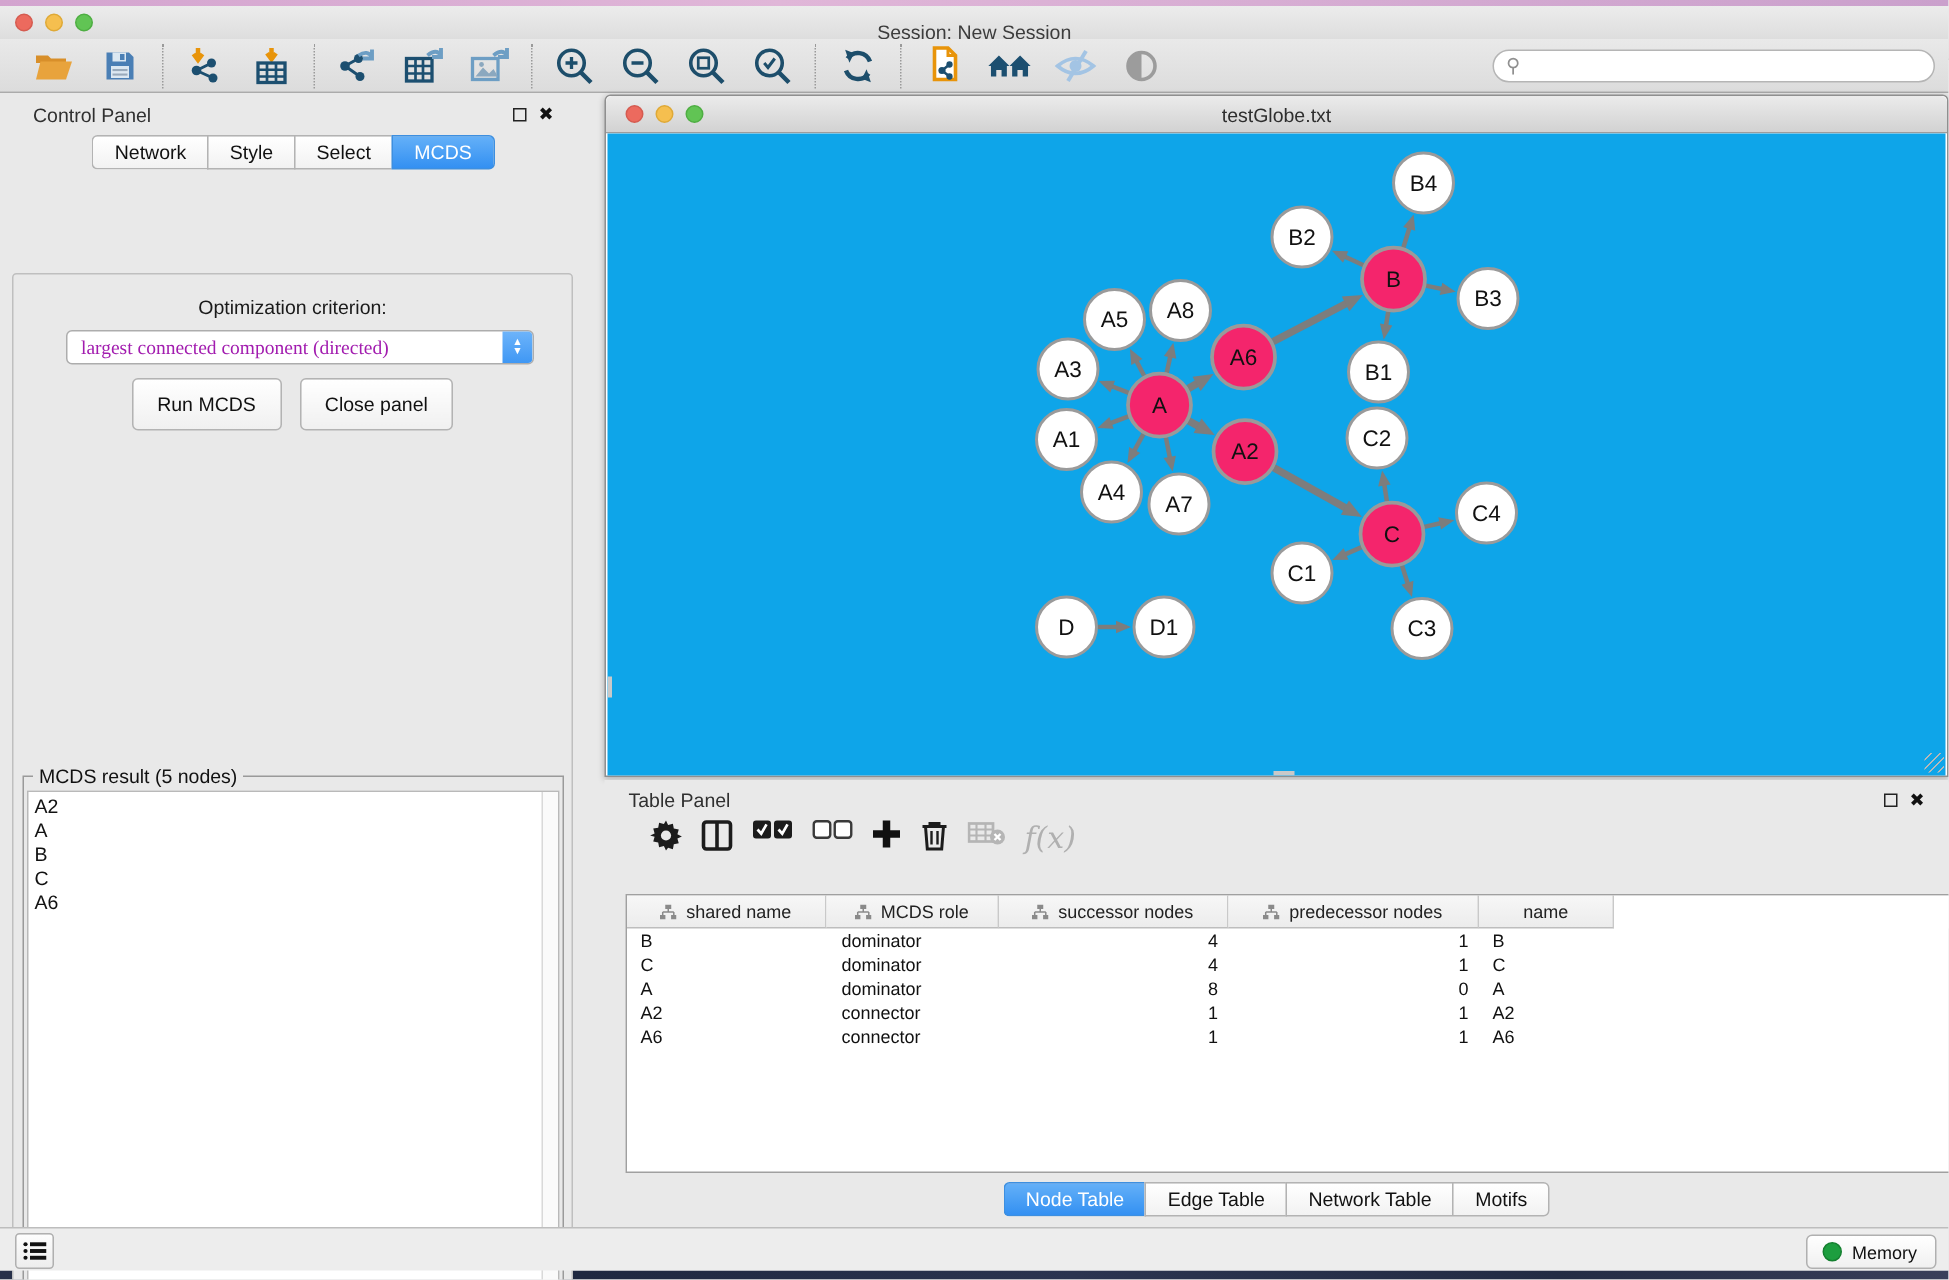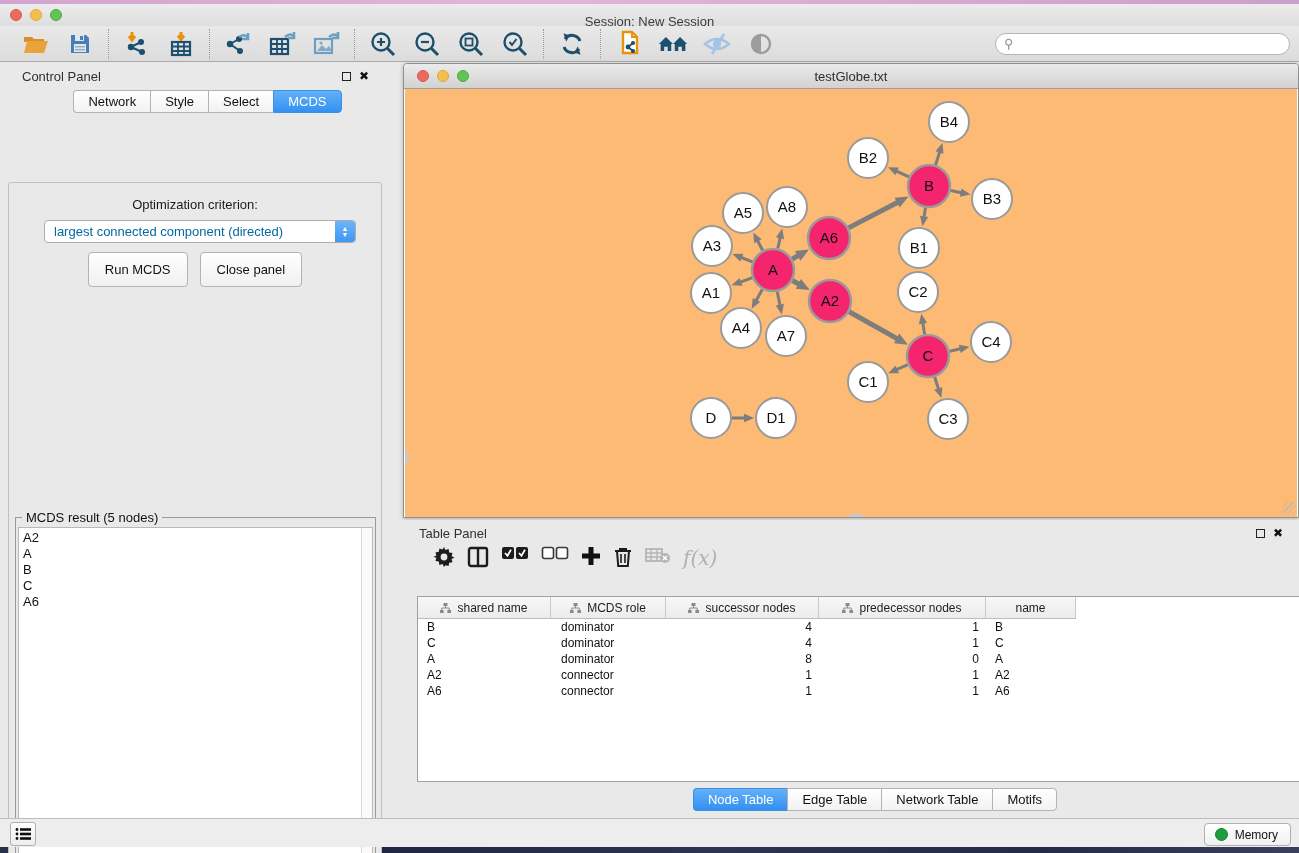--- a/index.html
+++ b/index.html
@@ -37,33 +37,33 @@
   #search-icon { position:absolute; left:9px; top:3px; color:#909090; font-size:13px; }
 
   
   #control-panel { left:0; top:62px; width:391px; height:756px; background:#E9E9E9; }
   .panel-head { height:28px; display:flex; align-items:center; padding:0 22px; }
   .panel-title { font-size:13px; color:#303030; }
   .panel-winbtns { margin-left:auto; display:flex; align-items:center; gap:8px; }
   .float-btn { width:9px; height:9px; border:1.5px solid #222; display:inline-block; }
   .close-btn { font-size:12px; color:#111; font-weight:bold; line-height:1; }
 
-  .seg-tabs { display:flex; justify-content:center;margin-left:24px; }
+  .seg-tabs { display:flex; justify-content:center; }
   .seg { border:1px solid #b3b3b3; background:linear-gradient(#ffffff,#f2f2f2); color:#111;
       padding:3px 14px; font-size:13px; border-right:none; height:23px; display:flex; align-items:center; }
   .seg:first-child { border-radius:4px 0 0 4px; }
   .seg:last-child { border-radius:0 4px 4px 0; border-right:1px solid #b3b3b3; }
   .seg.active { background:linear-gradient(#64b0f8,#3390f2); color:#fff; border-color:#3d8fe0; }
 
   #cp-content { left:8px; top:120px; width:374px; height:684px; border:1px solid #bfbfbf;
       border-radius:3px; background:#E9E9E9; position:absolute; }
   #opt-label { margin-top:14px; text-align:center; font-size:13px; color:#1a1a1a; }
   #opt-select { position:absolute; left:35px; top:37px; width:312px; height:23px; background:#fff;
       border:1px solid #adadad; border-radius:4px; display:flex; align-items:center; overflow:hidden; }
-  #opt-select .val { flex:1; padding-left:9px; font-size:13px; color:#0369a1; white-space:nowrap; }
+  #opt-select .val { flex:1; padding-left:9px; font-size:13px; color:#a21caf; white-space:nowrap;font-family:Liberation Serif, serif; }
   #opt-select .stepper { width:20px; height:23px; background:linear-gradient(#6fb5fa,#3d96f4);
       display:flex; flex-direction:column; align-items:center; justify-content:center; color:#fff;
       font-size:7px; line-height:6px; border-radius:0 3px 3px 0; }
   .cp-buttons { position:absolute; left:0; top:69px; width:100%; display:flex; justify-content:center; gap:12px; }
   .push-btn { background:linear-gradient(#ffffff,#f0f0f0); border:1px solid #b3b3b3; border-radius:4px;
       height:35px; padding:0 16px; font-size:13px; color:#111; display:flex; align-items:center; }
 
   #result-box { position:absolute; left:6px; top:334px; width:361px; height:344px;
       border:1px solid #9a9a9a; background:#E9E9E9; }
   #result-legend { position:absolute; left:6px; top:-8px; background:#E9E9E9; padding:0 4px; font-size:13px; color:#111; }
@@ -73,21 +73,21 @@
   #result-scrollbar { position:absolute; right:0; top:0; width:11px; height:100%;
       background:#fafafa; border-left:1px solid #d9d9d9; }
 
   
   #net-frame { left:403px; top:63px; width:896px; height:455px; background:#fff;
       border:1px solid #8f8f8f; border-radius:4px 4px 0 0; box-shadow:0 1px 4px rgba(0,0,0,.25); }
   #net-titlebar { height:25px; background:linear-gradient(#ebebeb,#d2d2d2); border-bottom:1px solid #9c9c9c;
       border-radius:4px 4px 0 0; display:flex; align-items:center; justify-content:center; position:relative; }
   #net-titlebar .lights { top:6px; left:13px; }
   #net-title { font-size:13px; color:#2e2e2e; }
-  #net-canvas { position:absolute; left:1px; top:25px; width:892px; height:428px; background:#fdba74; overflow:hidden; }
+  #net-canvas { position:absolute; left:1px; top:25px; width:892px; height:428px; background:#0ea5e9; overflow:hidden; }
   #resize-grip { position:absolute; right:2px; bottom:2px; width:13px; height:13px;
       background:repeating-linear-gradient(135deg,transparent 0 3px,#b9b9b9 3px 4px); }
   .scroll-mark-v { position:absolute; left:0px; top:362px; width:3px; height:14px; background:#c9c9c9; }
   .scroll-mark-h { position:absolute; left:444px; bottom:0px; width:14px; height:3px; background:#c9c9c9; }
 
   
   #table-panel { left:403px; top:520px; width:896px; height:298px; background:#E9E9E9; }
   #tp-head { height:26px; display:flex; align-items:center; padding:0 16px; }
   #tp-toolbar { height:38px; display:flex; align-items:flex-start; gap:12px; padding-left:30px; }
   .tp-icon { display:flex; align-items:center; justify-content:center; }

